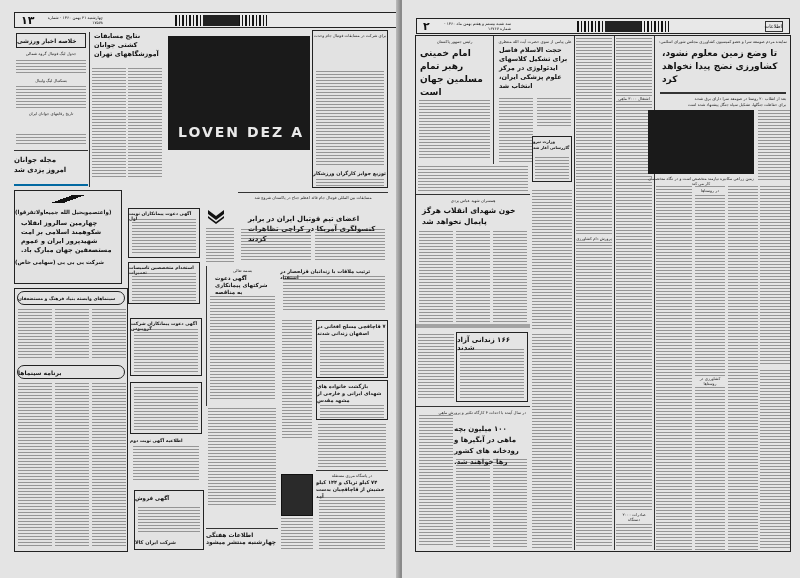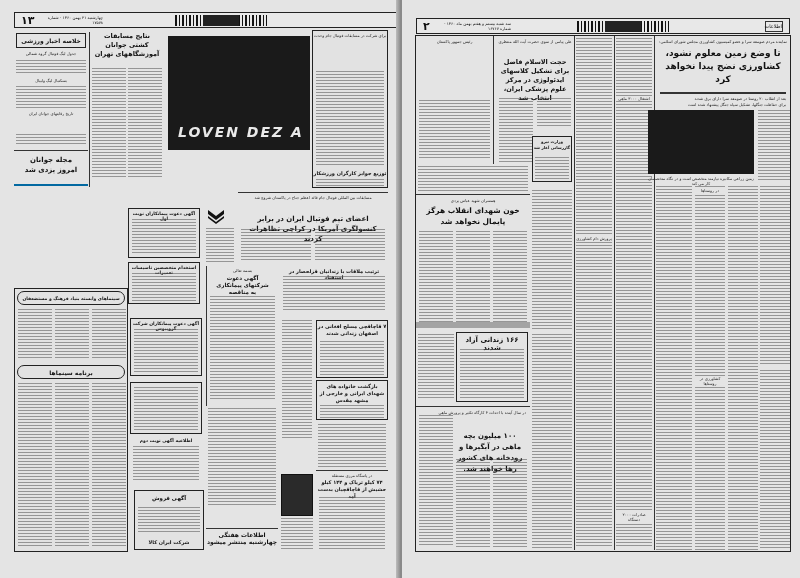--- a/index.html
+++ b/index.html
@@ -16,27 +16,27 @@
   .masthead { position: absolute; height: 16px; border: 1px solid #222; background: #e8e8e8; }
   .pno { position: absolute; font-weight: bold; font-size: 11px; top: 1px; }
   .dateline { position: absolute; font-size: 4px; line-height: 5px; top: 2px; direction: rtl; }
   .barcode { position: absolute; top: 2px; height: 11px;
     background: repeating-linear-gradient(90deg, #111 0 2px, #e8e8e8 2px 4px, #111 4px 5px, #e8e8e8 5px 7px); }
   .barcode .mid { position: absolute; left: 30%; right: 30%; top: 0; bottom: 0; background: #222; }
   .logo { position: absolute; top: 2px; width: 18px; height: 11px; border: 1px solid #333;
     font-size: 5px; text-align: center; line-height: 9px; direction: rtl; }
   .box { position: absolute; overflow: hidden; direction: rtl; }
   .bordered { border: 1px solid #222; }
-  .hl { font-weight: bold; text-align: center; color: #111; }
+  .hl { font-weight: bold; text-align: left; color: #111; }
   .kicker { font-size: 4px; text-align: center; line-height: 5px; color: #222; }
   .lines { position: absolute; background:
     repeating-linear-gradient(180deg, #555 0 1px, transparent 1px 3px); opacity: .55; }
   .photo { position: absolute; background: #1a1a1a; }
   .photo .sign { position: absolute; bottom: 10px; left: 10px; right: 4px; font-size: 14px;
-    font-weight: bold; color: #e9e9e9; letter-spacing: 2px; direction: ltr; font-style: italic; }
+    font-weight: bold; color: #e9e9e9; letter-spacing: 2px; direction: ltr; }
   .vrule { position: absolute; width: 1px; background: #333; }
   .hrule { position: absolute; height: 1px; background: #333; }
   .arrow { position: absolute; width: 16px; height: 14px; }
   .portrait { position: absolute; background: #2a2a2a; border: 1px solid #111; }
 </style>
 </head>
 <body>
 
 <div class="scan"></div>
 
@@ -75,20 +75,26 @@
     <div class="sign">LOVEN DEZ A</div>
   </div>
 
   <div class="frame box" style="left:312px; top:30px; width:76px; height:158px;">
     <div class="kicker" style="margin-top:2px;">برای شرکت در مسابقات فوتبال جام وحدت</div>
     <div class="lines" style="left:3px; right:3px; top:40px; height:96px;"></div>
     <div class="hl" style="position:absolute; top:139px; left:0; right:0; font-size:5px;">توزیع جوایز کارگران ورزشکار</div>
     <div class="lines" style="left:3px; right:3px; top:148px; height:8px;"></div>
   </div>
 
+  <div class="frame box" style="left:14px; top:190px; width:108px; height:94px;">
+    <div style="margin:4px auto 0; width:40px; height:8px; background:linear-gradient(160deg, transparent 40%, #111 40%, #111 60%, transparent 60%);"></div>
+    <div class="hl" style="font-size:5.5px; margin-top:6px;">(واعتصموبحبل الله جمیعاولاتفرقوا)</div>
+    <div class="hl" style="font-size:6.5px; line-height:9px; margin-top:4px; padding:0 6px;">چهارمین سالروز انقلاب شکوهمند اسلامی بر امت شهیدپرور ایران و عموم مستضعفین جهان مبارک باد.</div>
+    <div class="hl" style="font-size:5.5px; margin-top:4px;">شرکت بی بی بی (سهامی خاص)</div>
+  </div>
 
   <div class="frame box" style="left:128px; top:208px; width:72px; height:50px;">
     <div class="hl" style="font-size:4.5px; margin-top:2px;">آگهی دعوت پیمانکاران نوبت اول</div>
     <div class="lines" style="left:3px; right:3px; top:10px; height:36px;"></div>
   </div>
   <div class="frame box" style="left:128px; top:262px; width:72px; height:42px;">
     <div class="hl" style="font-size:4.5px; margin-top:2px;">استخدام متخصصین تاسیسات تعمیرات</div>
     <div class="lines" style="left:3px; right:3px; top:10px; height:28px;"></div>
   </div>
 
@@ -181,26 +187,27 @@
     <span class="pno" style="left:6px;">۲</span>
     <span class="dateline" style="left:24px; width:70px;">سه شنبه بیستم و هفتم بهمن ماه ۱۳۶۰ - شماره ۱۶۷۶۷</span>
     <div class="barcode" style="left:160px; width:92px;">
         <div class="mid"></div>
       </div>
     <div class="logo" style="right:6px;">اطلاعات</div>
   </div>
 
   <div class="box" style="left:14px; top:36px; width:78px; height:128px; border-right:1px solid #333;">
     <div class="kicker" style="margin-top:3px;">رئیس جمهور پاکستان</div>
+    <div class="hl" style="font-size:9px; line-height:13px; margin-top:3px; padding:0 4px;">امام خمینی رهبر تمام مسلمین جهان است</div>
     <div class="lines" style="left:3px; right:3px; top:64px; height:60px;"></div>
   </div>
 
   <div class="box" style="left:94px; top:36px; width:78px; height:128px;">
     <div class="kicker" style="margin-top:3px;">طی پیامی از سوی حضرت آیت الله منتظری</div>
-    <div class="hl" style="font-size:6.5px; line-height:9px; margin-top:14px; padding:0 3px;">حجت الاسلام فاضل برای تشکیل کلاسهای ایدئولوژی در مرکز علوم پزشکی ایران، انتخاب شد</div>
+    <div class="hl" style="font-size:6.5px; line-height:9px; margin-top:2px; padding:0 3px;">حجت الاسلام فاضل برای تشکیل کلاسهای ایدئولوژی در مرکز علوم پزشکی ایران، انتخاب شد</div>
     <div class="lines" style="left:3px; width:34px; top:62px; height:64px;"></div>
     <div class="lines" style="right:3px; width:34px; top:62px; height:30px;"></div>
   </div>
   <div class="frame box" style="left:130px; top:136px; width:40px; height:46px;">
     <div class="hl" style="font-size:4px; line-height:6px; margin-top:2px;">وزارت نیرو گازرسانی آغاز شد</div>
     <div class="lines" style="left:2px; right:2px; top:20px; height:22px;"></div>
   </div>
 
   <div class="lines" style="left:174px; top:38px; width:36px; height:510px;"></div>
   <div class="vrule" style="left:172px; top:36px; height:514px;"></div>
@@ -220,39 +227,39 @@
   <div class="photo" style="left:246px; top:110px; width:106px; height:64px;"></div>
   <div class="kicker" style="position:absolute; left:246px; top:176px; width:106px; direction:rtl;">زمین زراعی مکانیزه نیازمند متخصص است و در نگاه متخصصان کار می کند</div>
   <div class="lines" style="left:356px; top:110px; width:32px; height:70px;"></div>
 
   <div class="lines" style="left:254px; top:186px; width:36px; height:364px;"></div>
   <div class="lines" style="left:293px; top:186px; width:30px; height:364px;"></div>
   <div class="lines" style="left:326px; top:186px; width:30px; height:364px;"></div>
   <div class="lines" style="left:358px; top:186px; width:30px; height:180px;"></div>
   <div class="lines" style="left:358px; top:370px; width:30px; height:180px;"></div>
 
-  <div class="box" style="left:14px; top:194px; width:114px; height:134px; border-top:1px solid #333; border-bottom:6px solid #a3a3a3;">
+  <div class="box" style="left:14px; top:194px; width:114px; height:134px; border-top:1px solid #333; border-bottom:4px solid #a3a3a3;">
     <div class="kicker" style="margin-top:3px;">همسران شهید عباس یزدی</div>
     <div class="hl" style="font-size:7.5px; line-height:11px; margin-top:2px; padding:0 6px;">خون شهدای انقلاب هرگز پایمال نخواهد شد</div>
     <div class="lines" style="left:3px; width:34px; top:36px; height:94px;"></div>
     <div class="lines" style="left:40px; width:34px; top:36px; height:94px;"></div>
     <div class="lines" style="left:77px; width:34px; top:36px; height:94px;"></div>
   </div>
   <div class="lines" style="left:130px; top:190px; width:40px; height:140px;"></div>
   <div class="lines" style="left:16px; top:166px; width:110px; height:26px;"></div>
 
   <div class="box bordered" style="left:54px; top:332px; width:72px; height:70px;">
     <div class="hl" style="font-size:7px; margin-top:3px;">۱۶۶ زندانی آزاد شدند</div>
     <div class="lines" style="left:3px; right:3px; top:16px; height:50px;"></div>
   </div>
   <div class="lines" style="left:16px; top:334px; width:36px; height:66px;"></div>
 
   <div class="box" style="left:14px; top:406px; width:114px; height:144px; border-top:1px solid #333;">
     <div class="kicker" style="margin-top:3px; text-align:right; padding-right:4px;">در سال آینده با احداث ۴ کارگاه تکثیر و پرورش ماهی</div>
-    <div class="hl" style="font-size:7px; line-height:11px; margin-top:16px; padding:0 4px 0 38px;">۱۰۰ میلیون بچه ماهی در آبگیرها و رودخانه های کشور رها خواهند شد.</div>
+    <div class="hl" style="font-size:7px; line-height:11px; margin-top:9px; padding:0 4px 0 38px;">۱۰۰ میلیون بچه ماهی در آبگیرها و رودخانه های کشور رها خواهند شد.</div>
     <div class="lines" style="left:3px; width:34px; top:8px; height:132px;"></div>
     <div class="lines" style="left:40px; width:34px; top:52px; height:88px;"></div>
     <div class="lines" style="left:77px; width:34px; top:52px; height:88px;"></div>
   </div>
   <div class="lines" style="left:130px; top:334px; width:40px; height:216px;"></div>
 
   <div class="kicker" style="position:absolute; left:174px; top:236px; width:36px; background:#e4e4e4; direction:rtl;">پرورش دام کشاورزی</div>
   <div class="kicker" style="position:absolute; left:214px; top:96px; width:36px; background:#e4e4e4; direction:rtl;">اشتغال ۳۰۰۰ ماهی</div>
   <div class="kicker" style="position:absolute; left:293px; top:188px; width:30px; background:#e4e4e4; direction:rtl;">در روستاها</div>
   <div class="kicker" style="position:absolute; left:214px; top:512px; width:36px; background:#e4e4e4; direction:rtl;">صادرات ۲۰۰۰ دستگاه</div>

